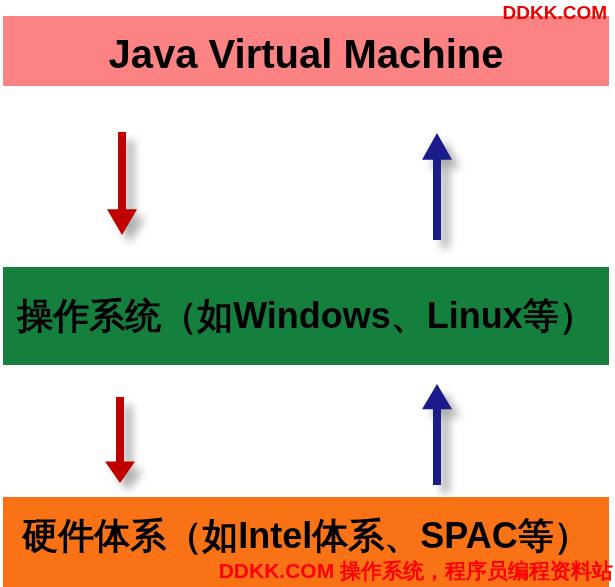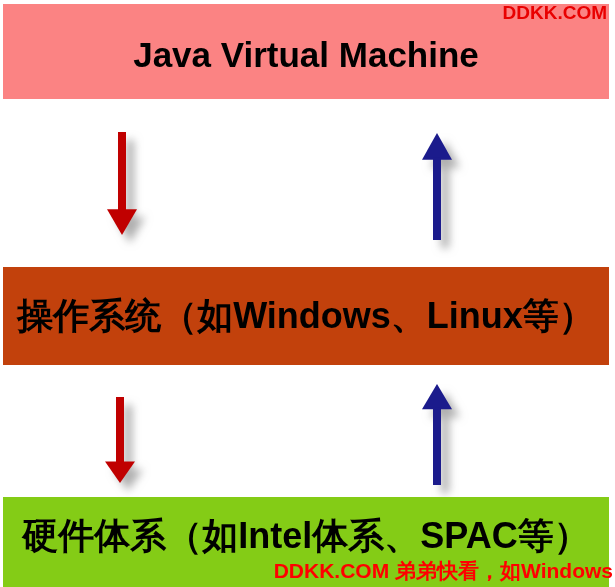--- a/index.html
+++ b/index.html
@@ -9,23 +9,23 @@
     font-family:"Liberation Sans", sans-serif;
     position:relative;
     overflow:hidden;
   }
   .box {
     position:absolute; left:3px; width:606px;
     display:flex; align-items:center; justify-content:center;
     font-weight:bold; color:#000;
     box-sizing:border-box;
   }
-  .box-jvm { top:4px;   height:95px; background:#FB8383; font-size:35px; padding-top:7px; }
-  .box-os  { top:267px; height:98px; background:#c2410c; font-size:36px; }
-  .box-hw  { top:497px; height:90px; background:#84cc16; font-size:36px; padding-bottom:12px; }
+  .box-jvm { top:16px;   height:70px; background:#FB8383; font-size:40px; padding-top:7px; }
+  .box-os  { top:267px; height:98px; background:#15803d; font-size:36px; }
+  .box-hw  { top:497px; height:90px; background:#f97316; font-size:36px; padding-bottom:12px; }
   .arrow { position:absolute; filter: drop-shadow(8px 8px 4px rgba(110,110,110,0.55)); }
   .arrow-red  { fill:#C00000; }
   .arrow-blue { fill:#1B1B8C; }
   #red-arrow-1  { left:104px; top:132px; }
   #blue-arrow-1 { left:419px; top:133px; }
   #red-arrow-2  { left:102px; top:397px; }
   #blue-arrow-2 { left:419px; top:384px; }
   .wm-top {
     position:absolute; top:2px; right:8px;
     color:#E90000; font-weight:bold; font-size:19px;
@@ -68,15 +68,15 @@
   <svg id="blue-arrow-2" class="arrow arrow-blue" width="36" height="101" viewBox="0 0 36 104" preserveAspectRatio="none">
     <polygon points="18,0 3,26 33,26"></polygon>
     <rect x="14" y="24" width="8" height="80"></rect>
   </svg>
 
   <div class="box box-hw">
     <span>硬件体系（如Intel体系、SPAC等）</span>
   </div>
 
   <div class="wm-top">DDKK.COM</div>
-  <div class="wm-bottom">DDKK.COM 弟弟快看，如Windows</div>
+  <div class="wm-bottom">DDKK.COM 操作系统，程序员编程资料站</div>
 
 </div>
 
 </body></html>

